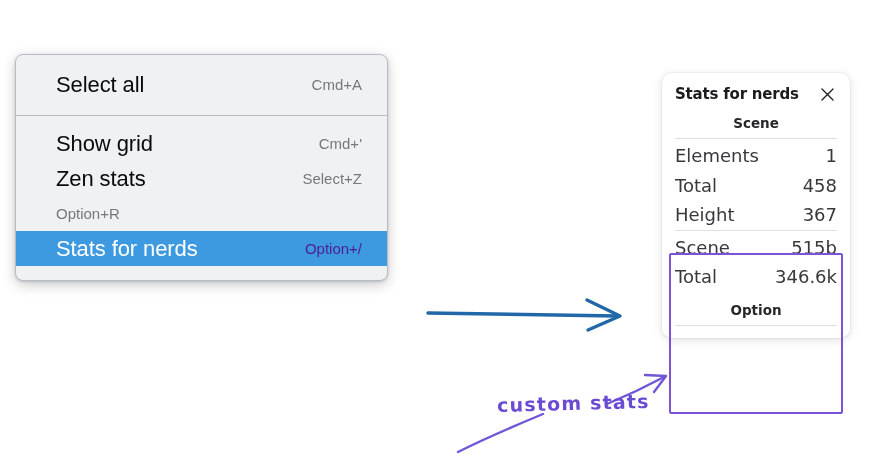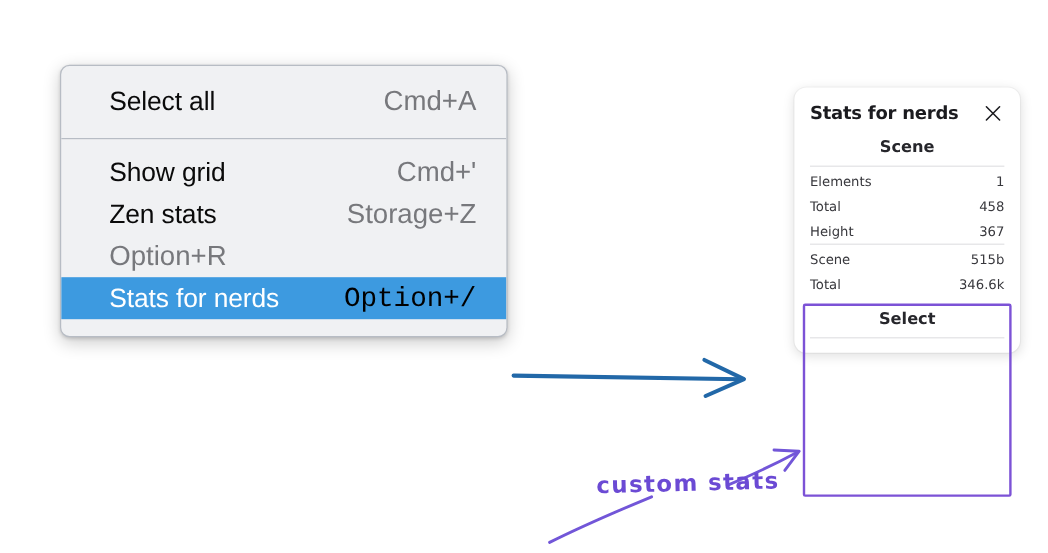--- a/index.html
+++ b/index.html
@@ -12,21 +12,21 @@
     height: 461px;
     position: relative;
     overflow: hidden;
     font-family: "Liberation Sans", sans-serif;
     -webkit-font-smoothing: antialiased;
   }
 
   
   #context-menu {
     position: absolute;
-    left: 50px;
+    left: 15px;
     top: 54px;
     width: 373px;
     background: #f0f1f3;
     border: 1px solid #b7bcc4;
     border-radius: 8px;
     box-shadow: 0 4px 14px rgba(0,0,0,0.20), 0 1px 3px rgba(0,0,0,0.14);
     overflow: hidden;
     box-sizing: border-box;
   }
   .menu-group {
@@ -48,29 +48,29 @@
     box-sizing: border-box;
     cursor: default;
   }
   .menu-item .mi-label {
     font-size: 22px;
     color: #0a0a0a;
     letter-spacing: -0.1px;
     white-space: nowrap;
   }
   .menu-item .mi-shortcut {
-    font-size: 23px;
+    font-size: 15px;
     color: #77787c;
     white-space: nowrap;
   }
   .menu-item.selected {
     background: #3d9ae0;
   }
   .menu-item.selected .mi-label { color: #ffffff; }
-  .menu-item.selected .mi-shortcut { color: #000000; font-family: Liberation Mono, monospace; }
+  .menu-item.selected .mi-shortcut { color: #4c1d95; }
 
   
   #stats-panel {
     position: absolute;
     left: 662px;
     top: 73px;
     width: 188px;
     background: #ffffff;
     border-radius: 10px;
     box-shadow: 0 2px 10px rgba(0,0,0,0.13), 0 0 0 1px rgba(0,0,0,0.035);
@@ -108,21 +108,21 @@
   }
   .sp-hr {
     height: 1px;
     background: #e1e1e4;
     margin: 0 0 2px 0;
   }
   .sp-row {
     display: flex;
     align-items: flex-start;
     justify-content: space-between;
-    font-size: 11px;
+    font-size: 18px;
     color: #38383d;
     padding: 4px 0 3px 0;
     line-height: 1.25;
   }
   .sp-row .sp-val { color: #38383d; }
   .sp-note {
     font-size: 14px;
     color: #38383d;
     padding: 5px 0 2px 0;
   }
@@ -174,21 +174,21 @@
 
   <div class="menu-sep"></div>
 
   <div class="menu-group group-bottom">
     <div class="menu-item">
       <span class="mi-label">Show grid</span>
       <span class="mi-shortcut">Cmd+'</span>
     </div>
     <div class="menu-item">
       <span class="mi-label">Zen stats</span>
-      <span class="mi-shortcut">Storage+Z</span>
+      <span class="mi-shortcut">Select+Z</span>
     </div>
     <div class="menu-item">
       <span class="mi-shortcut">Option+R</span>
     </div>
     <div class="menu-item selected">
       <span class="mi-label">Stats for nerds</span>
       <span class="mi-shortcut">Option+/</span>
     </div>
   </div>
 
@@ -225,21 +225,21 @@
     <div class="sp-hr"></div>
     <div class="sp-row">
       <span class="sp-key">Scene</span>
       <span class="sp-val">515b</span>
     </div>
     <div class="sp-row">
       <span class="sp-key">Total</span>
       <span class="sp-val">346.6k</span>
     </div>
 
-    <div class="sp-section-title">Select</div>
+    <div class="sp-section-title">Option</div>
     <div class="sp-hr"></div>
 
   </div>
 </div>
 
 <div id="custom-stats-box"></div>
 
 <svg id="annotations" viewBox="0 0 873 461">
 
   <g>

